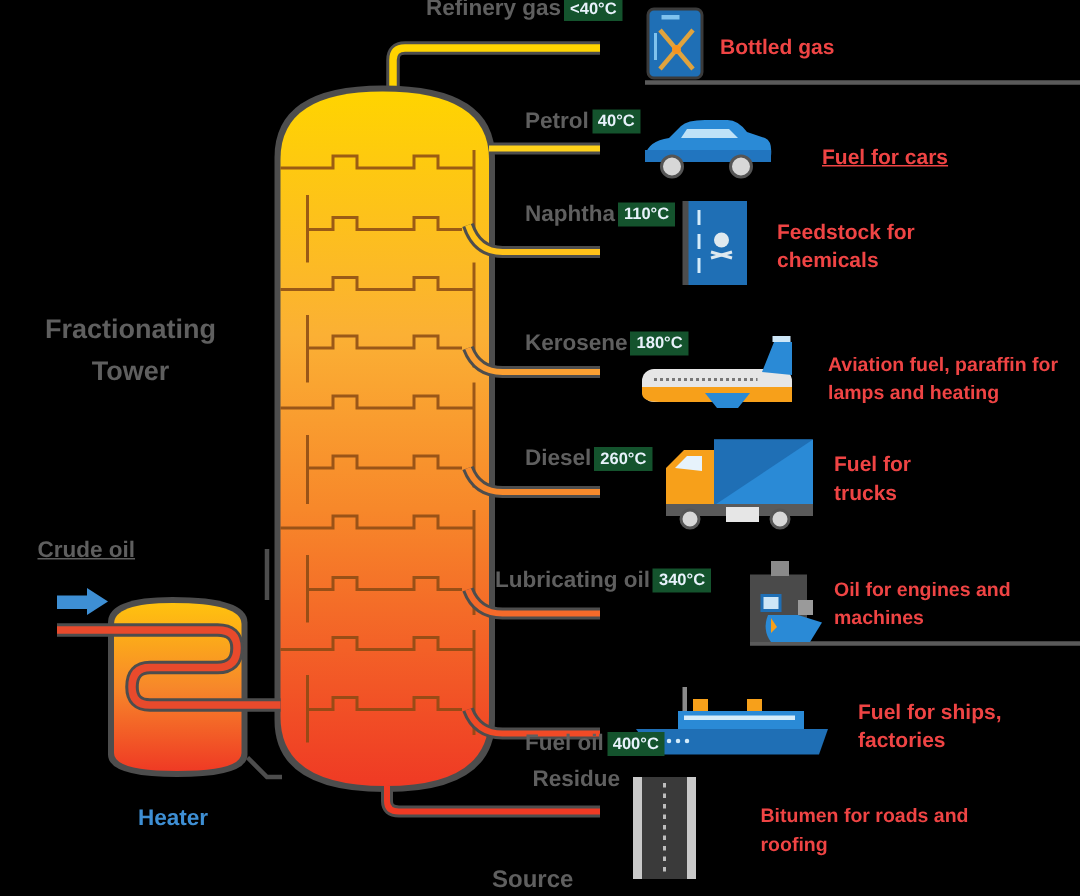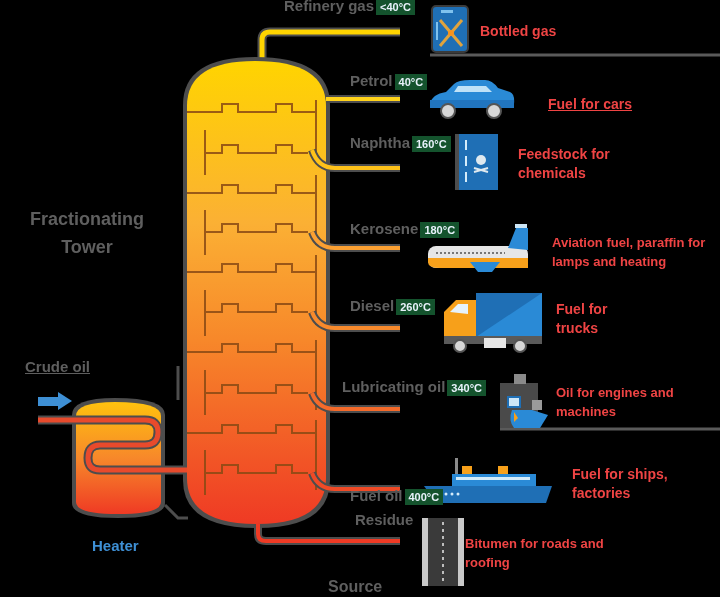--- a/index.html
+++ b/index.html
@@ -197,38 +197,38 @@
 <div class="heater-lbl" style="left:92px; top:537px;">Heater</div>
 <div class="lbl" style="left:328px; top:578px; font-size:16px;">Source</div>
 
 <div class="lbl" style="left:284px; top:-3px;">
   <span>Refinery gas</span><span class="badge">&lt;40°C</span>
 </div>
 <div class="lbl" style="left:350px; top:72px;">
   <span>Petrol</span><span class="badge">40°C</span>
 </div>
 <div class="lbl" style="left:350px; top:134px;">
-  <span>Naphtha</span><span class="badge">160°C</span>
+  <span>Naphtha</span><span class="badge">110°C</span>
 </div>
 <div class="lbl" style="left:350px; top:220px;">
   <span>Kerosene</span><span class="badge">180°C</span>
 </div>
 <div class="lbl" style="left:350px; top:297px;">
   <span>Diesel</span><span class="badge">260°C</span>
 </div>
-<div class="lbl" style="left:342px; top:378px;">
+<div class="lbl" style="left:330px; top:378px;">
   <span>Lubricating oil</span><span class="badge">340°C</span>
 </div>
 <div class="lbl" style="left:350px; top:460px;margin-top:27px;">
   <span>Fuel oil</span><span class="badge">400°C</span>
 </div>
 <div class="lbl" style="left:355px; top:511px;">
   <span>Residue</span>
 </div>
 
 <div class="desc" style="left:480px; top:22px; width:180px;">Bottled gas</div>
 <div class="desc" style="left:548px; top:95px; width:180px;text-decoration:underline;">Fuel for cars</div>
 <div class="desc" style="left:518px; top:145px; width:120px;">Feedstock for chemicals</div>
 <div class="desc" style="left:552px; top:233px; width:160px; font-size:13px;">Aviation fuel, paraffin for lamps and heating</div>
 <div class="desc" style="left:556px; top:300px; width:90px;">Fuel for trucks</div>
 <div class="desc" style="left:556px; top:383px; width:130px; font-size:13px;">Oil for engines and machines</div>
 <div class="desc" style="left:572px; top:465px; width:120px;">Fuel for ships, factories</div>
-<div class="desc" style="left:465px; top:534px; width:140px; font-size:13px;">Bitumen for roads and roofing</div>
+<div class="desc" style="left:507px; top:534px; width:140px; font-size:13px;">Bitumen for roads and roofing</div>
 
 </body></html>

